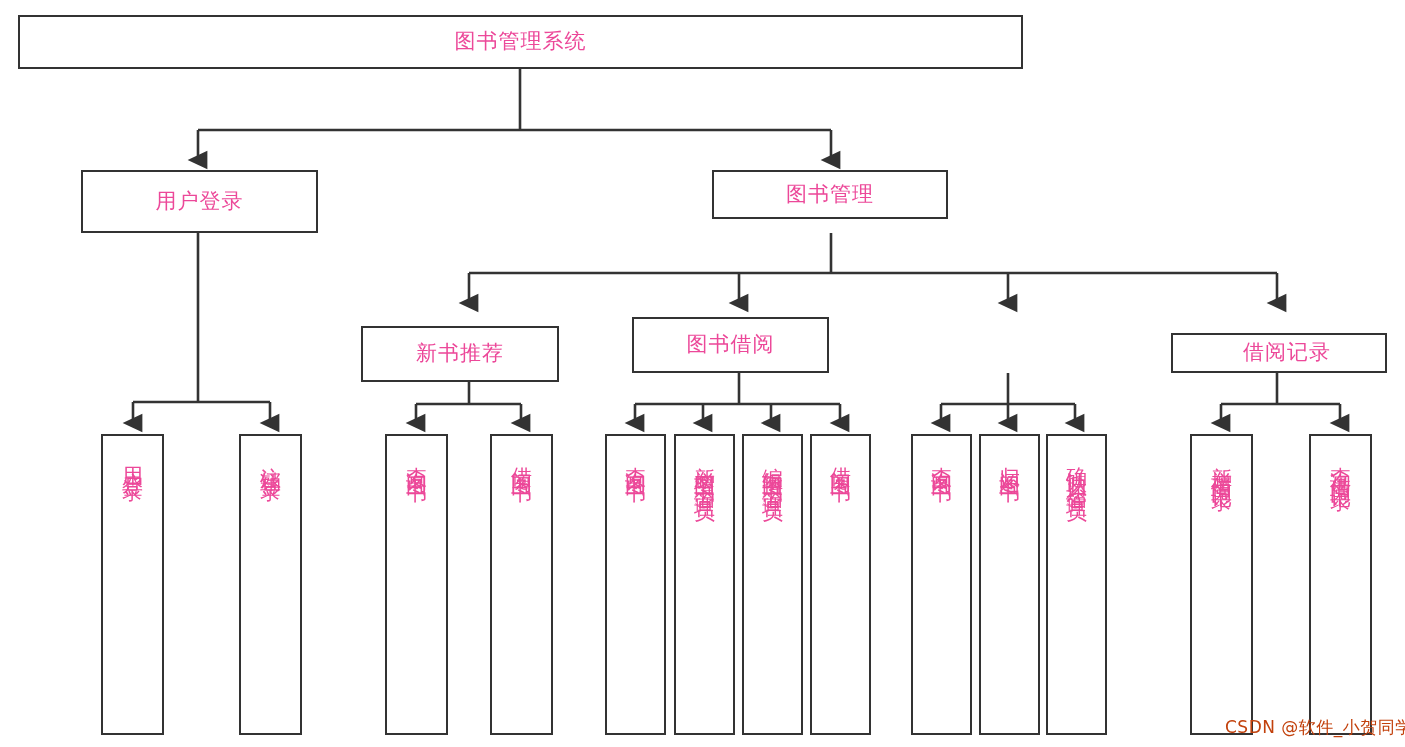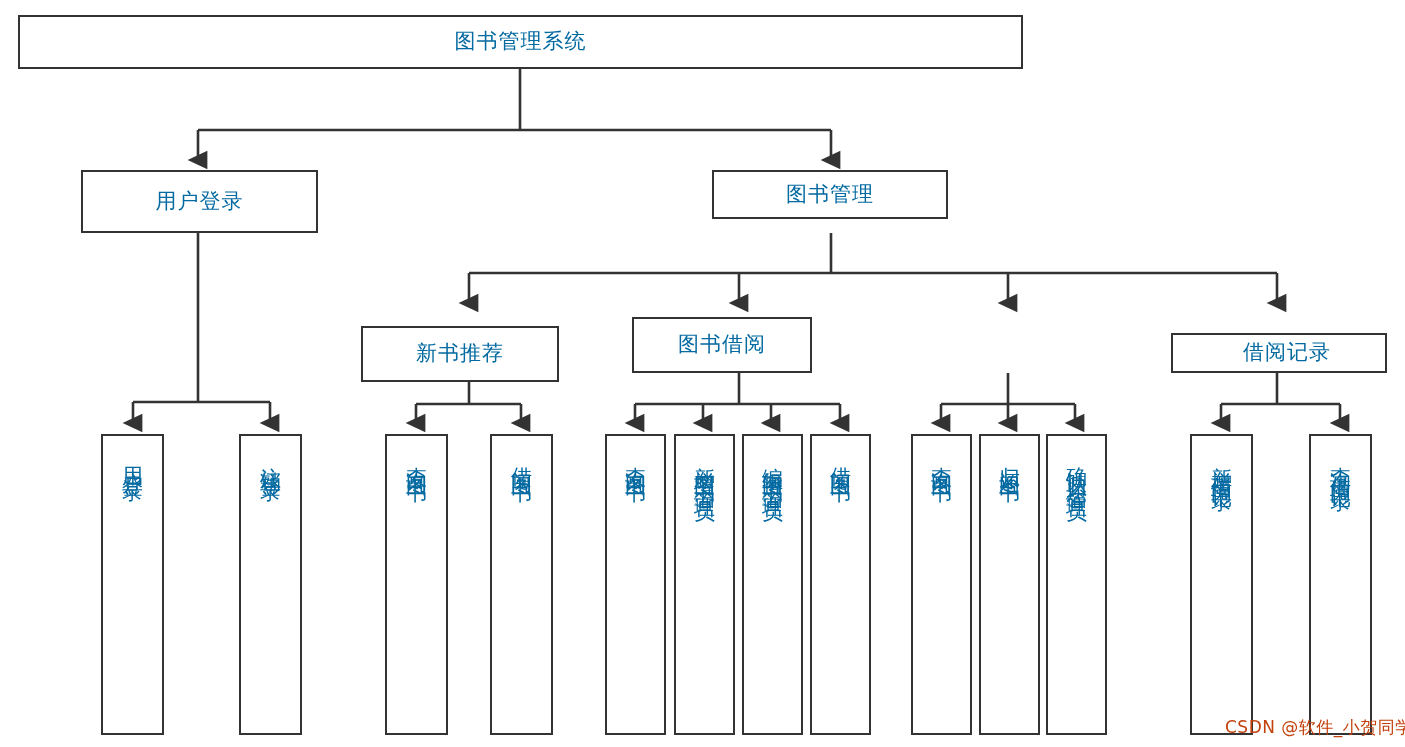--- a/index.html
+++ b/index.html
@@ -27,21 +27,21 @@
     pointer-events: none;
   }
   .node {
     position: absolute;
     box-sizing: border-box;
     background: #ffffff;
     border: 2px solid #333333;
     display: flex;
     align-items: center;
     justify-content: center;
-    color: #0369a1;
+    color: #ec4899;
   }
   .node.h-node {
     font-size: 21px;
     letter-spacing: 1px;
     line-height: 1.2;
   }
   .node.root {
     font-size: 21px;
   }
   .node.leaf {
@@ -132,21 +132,21 @@
   </div>
 
   <div class="node h-node" style="left:712px; top:170px; width:236px; height:49px;">
     <span>图书管理</span>
   </div>
 
   <div class="node h-node" style="left:361px; top:326px; width:198px; height:56px;">
     <span>新书推荐</span>
   </div>
 
-  <div class="node h-node" style="left:632px; top:317px; width:180px; height:56px;">
+  <div class="node h-node" style="left:632px; top:317px; width:197px; height:56px;">
     <span>图书借阅</span>
   </div>
 
 
   <div class="node h-node" style="left:1171px; top:333px; width:216px; height:40px;padding-left:16px;">
     <span>借阅记录</span>
   </div>
 
   <div class="node leaf" style="left:101px; top:434px; width:63px; height:301px;">
     <span class="vtext">用户登录</span>

